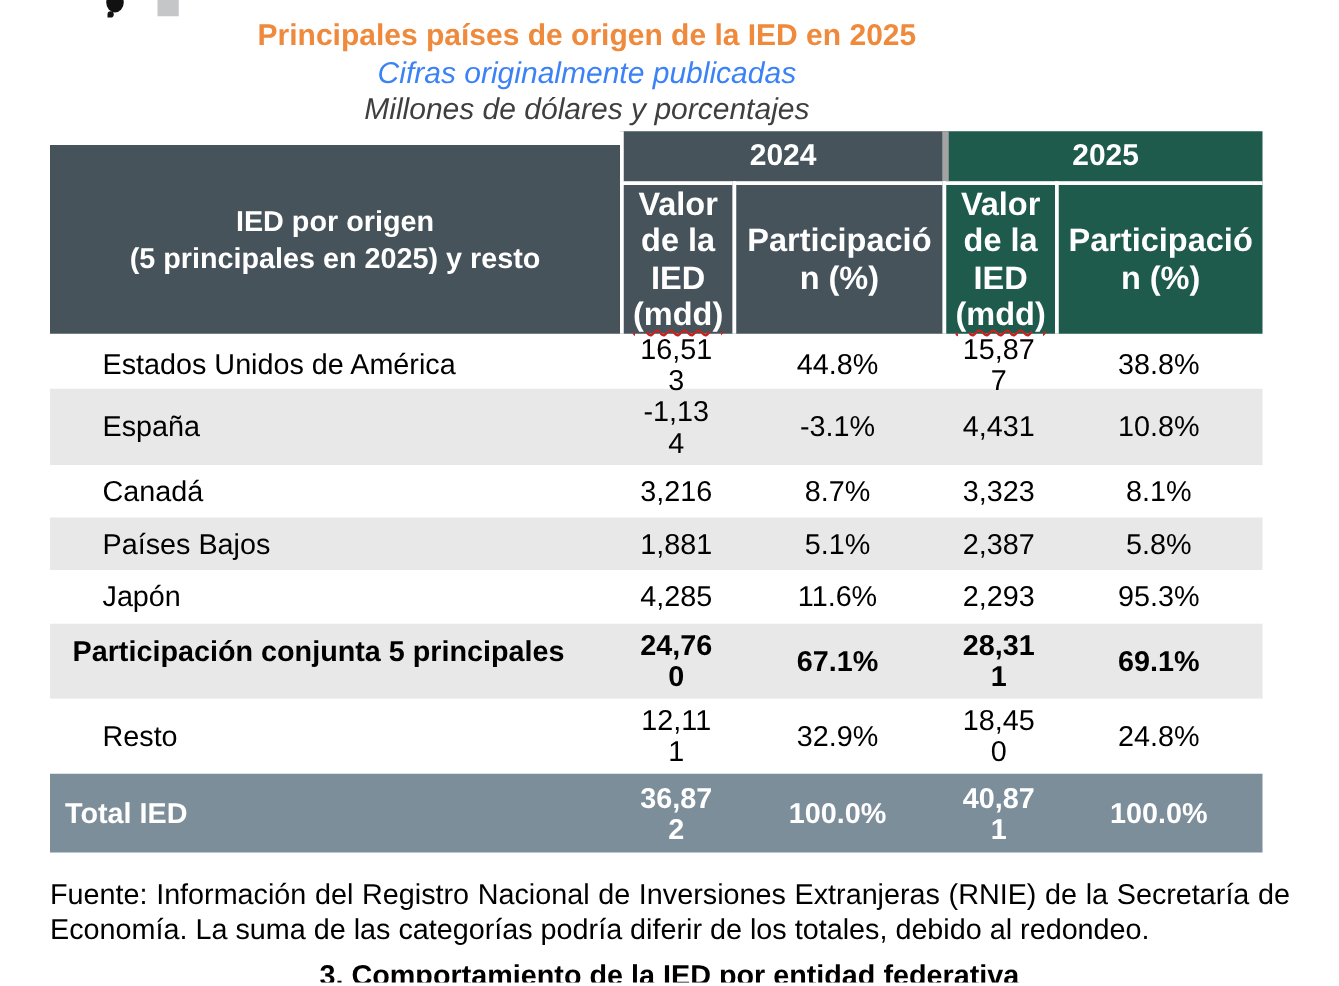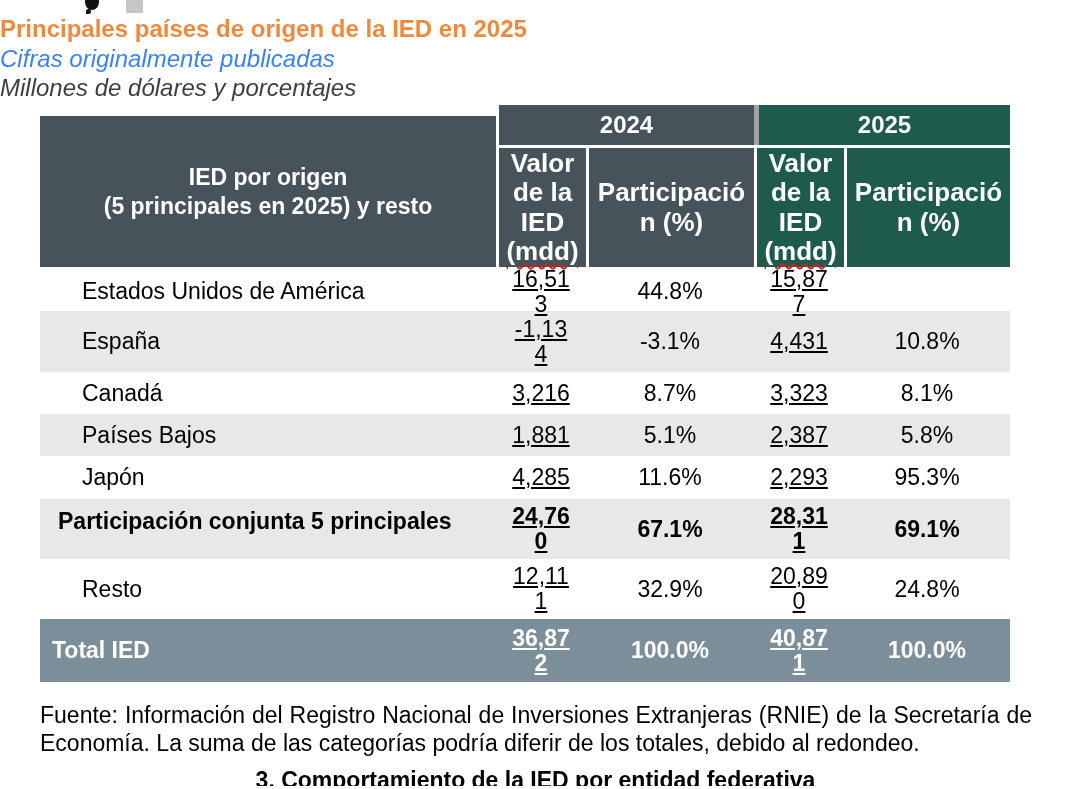--- a/index.html
+++ b/index.html
@@ -5,21 +5,21 @@
   html,body{margin:0;padding:0;background:#ffffff;}
   body{font-family:"Liberation Sans", sans-serif;}
   #canvas{position:relative;width:1071px;height:789px;background:#ffffff;overflow:hidden;}
 
   
   .bullet-remnant{position:absolute;left:85px;top:-6px;width:14px;height:16px;background:#111;border-radius:50%;}
   .bullet-tail{position:absolute;left:86px;top:9px;width:5px;height:5px;background:#111;border-radius:50% 50% 50% 0;}
   .cursor-remnant{position:absolute;left:126px;top:-3px;width:17px;height:16px;background:#c5c6c8;}
 
   
-  .headings{position:absolute;left:0;top:13px;width:859px;}
+  .headings{position:absolute;left:0;top:13px;width:859px;text-align:center;padding-left:40px;}
   .title{font-size:24px;font-weight:bold;color:#ef8a3d;line-height:31px;}
   .subtitle{font-size:24px;font-style:italic;color:#3b82f6;line-height:29px;}
   .units{font-size:24px;color:#3f3f3f;line-height:30px;font-style:italic;}
 
   
   .ied-table{position:absolute;left:40px;top:105px;width:970px;}
   .thead{display:grid;grid-template-columns:456px 90px 168px 90px 166px;grid-template-rows:40px 122px;}
   .hcell{box-sizing:border-box;color:#ffffff;font-weight:bold;display:flex;align-items:center;justify-content:center;text-align:center;}
   .h-label{grid-column:1;grid-row:1/3;background:#46535b;font-size:23px;white-space:pre-line;line-height:1.25;margin-top:11px;}
   .h-2024{grid-column:2/4;grid-row:1;background:#46535b;border-left:3px solid #fff;font-size:24px;}
@@ -35,21 +35,21 @@
   .tbody{}
   .trow{display:grid;grid-template-columns:456px 90px 168px 90px 166px;align-items:stretch;background:#ffffff;}
   .trow.band{background:#e8e8e8;}
   .trow.total{background:#7d8e9b;}
   .cell{box-sizing:border-box;display:flex;align-items:center;justify-content:center;font-size:23px;color:#000;}
   .cell.name{justify-content:flex-start;padding-left:42px;text-align:left;}
   .trow.emph .cell{font-weight:bold;}
   .trow.emph .cell.name{padding-left:10px;display:block;padding-top:8px;line-height:1.25;text-indent:8px;}
   .trow.total .cell{color:#ffffff;font-weight:bold;}
   .trow.total .cell.name{padding-left:12px;}
-  .wrapnum{display:inline-block;max-width:64px;overflow-wrap:anywhere;text-align:center;line-height:1.08;text-decoration:underline;}
+  .wrapnum{display:inline-block;max-width:64px;overflow-wrap:anywhere;text-align:center;line-height:1.08;}
 
   
   .footnote{position:absolute;left:40px;top:701px;width:992px;font-size:23px;color:#000;line-height:28px;text-align:justify;}
 
   
   .next-heading-clip{position:absolute;left:0;top:768px;width:1071px;height:18px;overflow:hidden;}
   .next-heading{font-size:23px;font-weight:bold;color:#000;text-align:center;line-height:25px;}
 </style>
 </head>
 <body>
@@ -94,20 +94,21 @@
 
       <div class="trow" style="height:44px">
         <div class="cell name">Estados Unidos de América</div>
         <div class="cell">
             <span class="wrapnum">16,513</span>
           </div>
         <div class="cell">44.8%</div>
         <div class="cell">
             <span class="wrapnum">15,877</span>
           </div>
+        <div class="cell">38.8%</div>
       </div>
 
       <div class="trow band" style="height:61px">
         <div class="cell name">España</div>
         <div class="cell">
             <span class="wrapnum">-1,134</span>
           </div>
         <div class="cell">-3.1%</div>
         <div class="cell">
             <span class="wrapnum">4,431</span>
@@ -163,21 +164,21 @@
         <div class="cell">69.1%</div>
       </div>
 
       <div class="trow" style="height:60px">
         <div class="cell name">Resto</div>
         <div class="cell">
             <span class="wrapnum">12,111</span>
           </div>
         <div class="cell">32.9%</div>
         <div class="cell">
-            <span class="wrapnum">20,890</span>
+            <span class="wrapnum">18,450</span>
           </div>
         <div class="cell">24.8%</div>
       </div>
 
       <div class="trow total" style="height:63px">
         <div class="cell name">Total IED</div>
         <div class="cell">
             <span class="wrapnum">36,872</span>
           </div>
         <div class="cell">100.0%</div>

